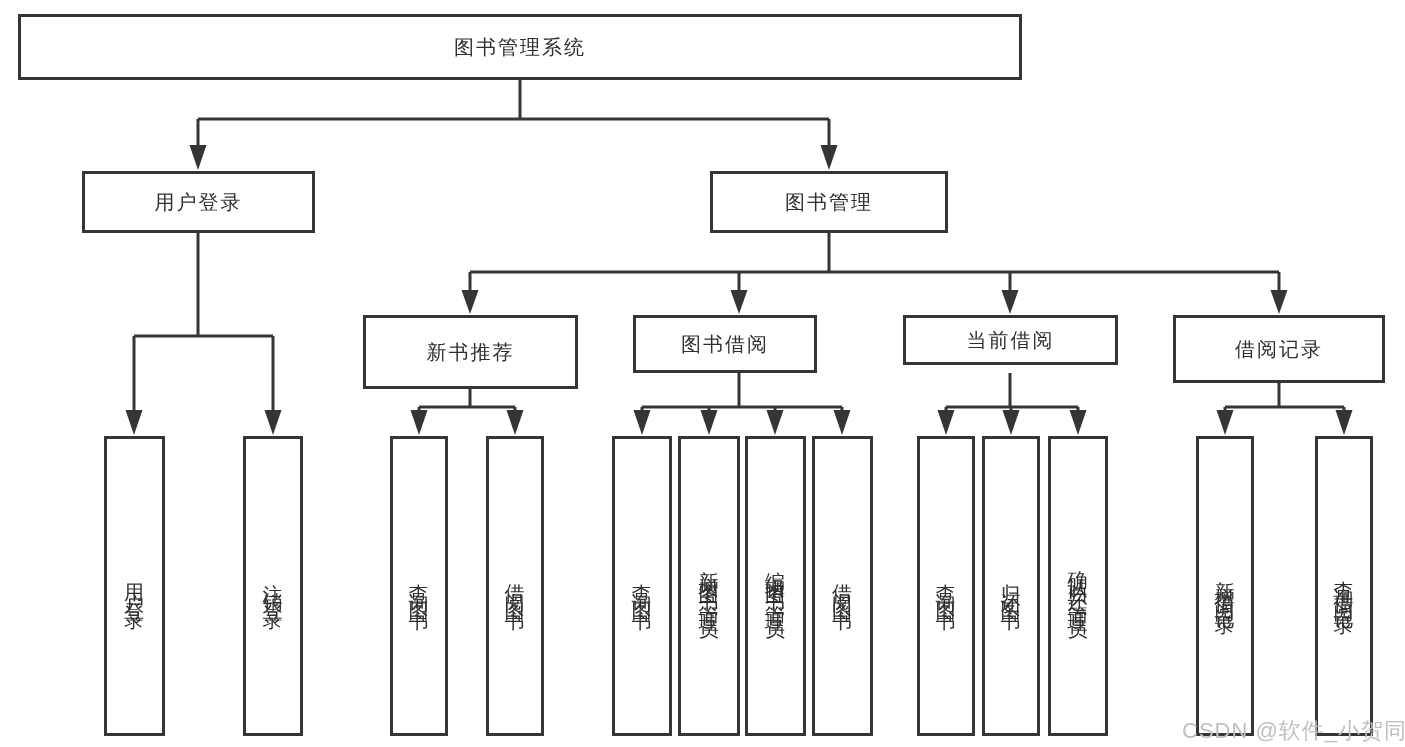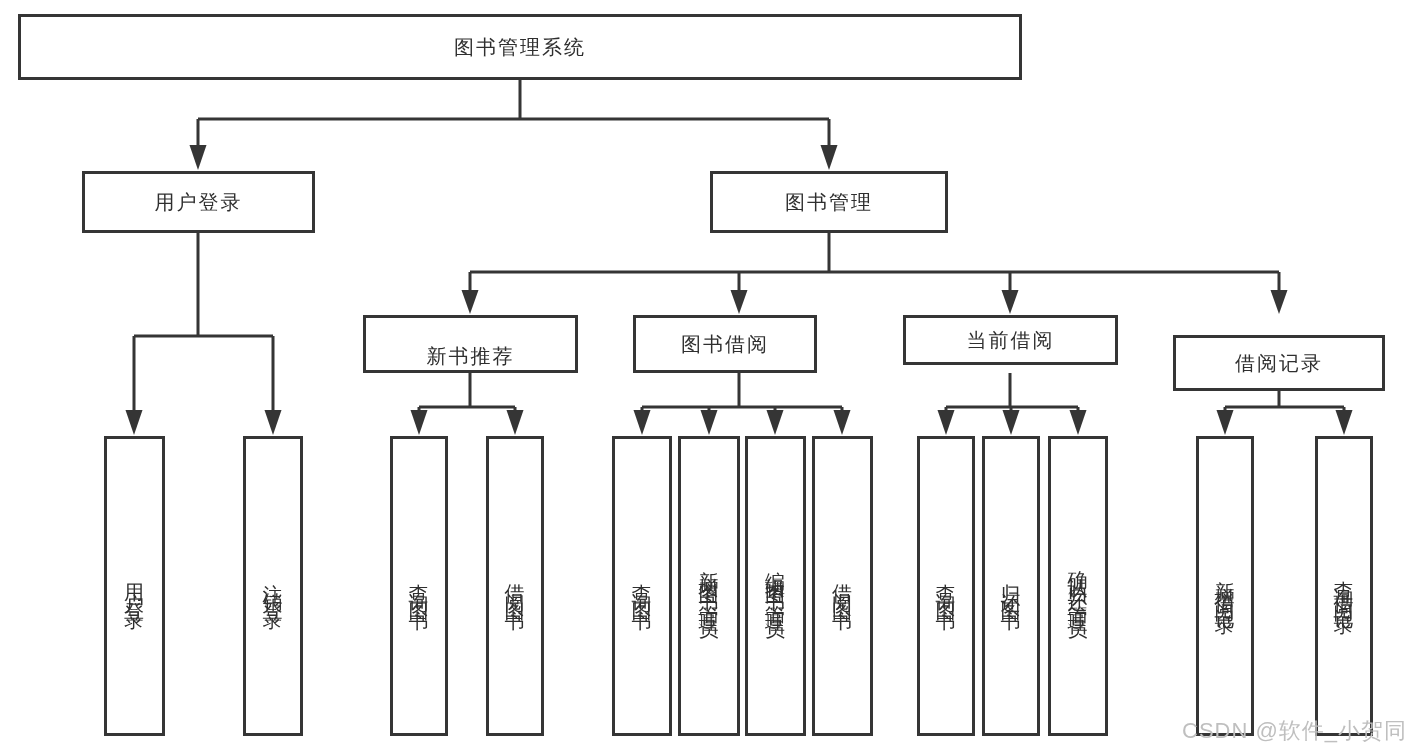--- a/index.html
+++ b/index.html
@@ -40,24 +40,24 @@
     letter-spacing: 9px;
     line-height: 1;
     white-space: nowrap;
   }
   .vtext.long { letter-spacing: 7px; }
 
   
   #n-root            { left: 18px;   top: 14px;  width: 1004px; height: 66px; }
   #n-user-login      { left: 82px;   top: 171px; width: 233px;  height: 62px; }
   #n-book-mgmt       { left: 710px;  top: 171px; width: 238px;  height: 62px; }
-  #n-new-book        { left: 363px;  top: 315px; width: 215px;  height: 58px; align-items: flex-end; }
+  #n-new-book        { left: 363px;  top: 315px; width: 215px;  height: 74px; }
   #n-book-borrow     { left: 633px;  top: 315px; width: 184px;  height: 58px; }
   #n-current-borrow  { left: 903px;  top: 315px; width: 215px;  height: 50px; }
-  #n-borrow-records  { left: 1173px; top: 315px; width: 212px;  height: 56px; margin-top: 20px; }
+  #n-borrow-records  { left: 1173px; top: 315px; width: 212px;  height: 68px; }
 
   .leaf { top: 436px; height: 300px; }
   #l-user-login       { left: 104px;  width: 61px; }
   #l-logout           { left: 243px;  width: 60px; }
   #l-query-rec        { left: 390px;  width: 58px; }
   #l-borrow-rec       { left: 486px;  width: 58px; }
   #l-query-bor        { left: 612px;  width: 60px; }
   #l-add-book         { left: 678px;  width: 62px; }
   #l-edit-book        { left: 745px;  width: 61px; }
   #l-borrow-bor       { left: 812px;  width: 61px; }

